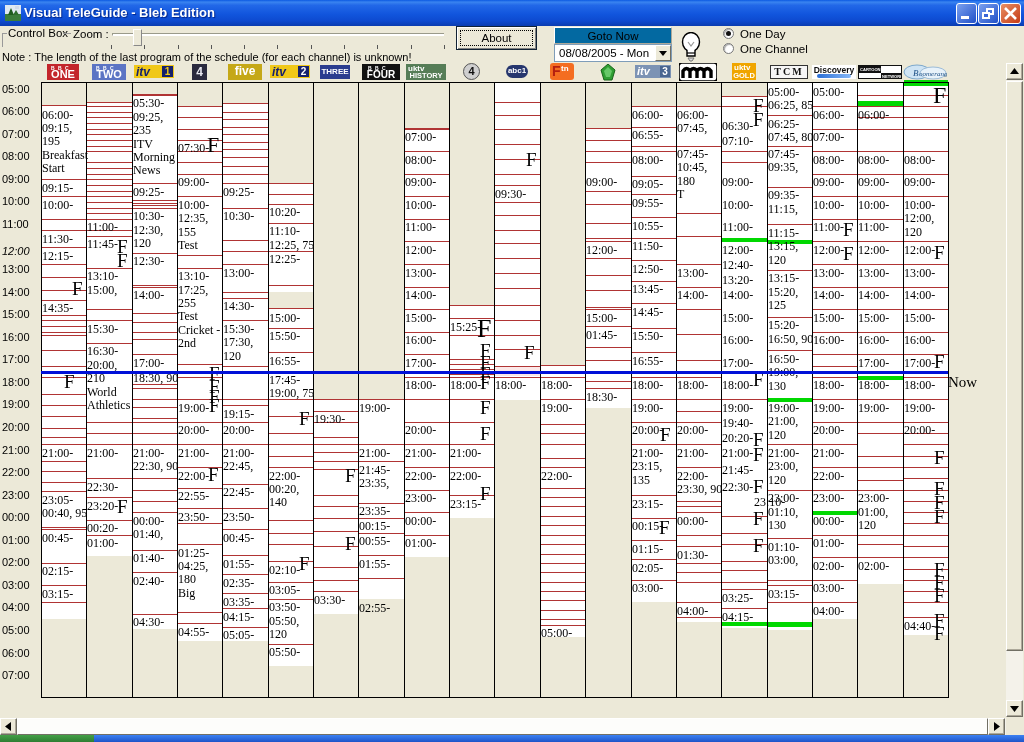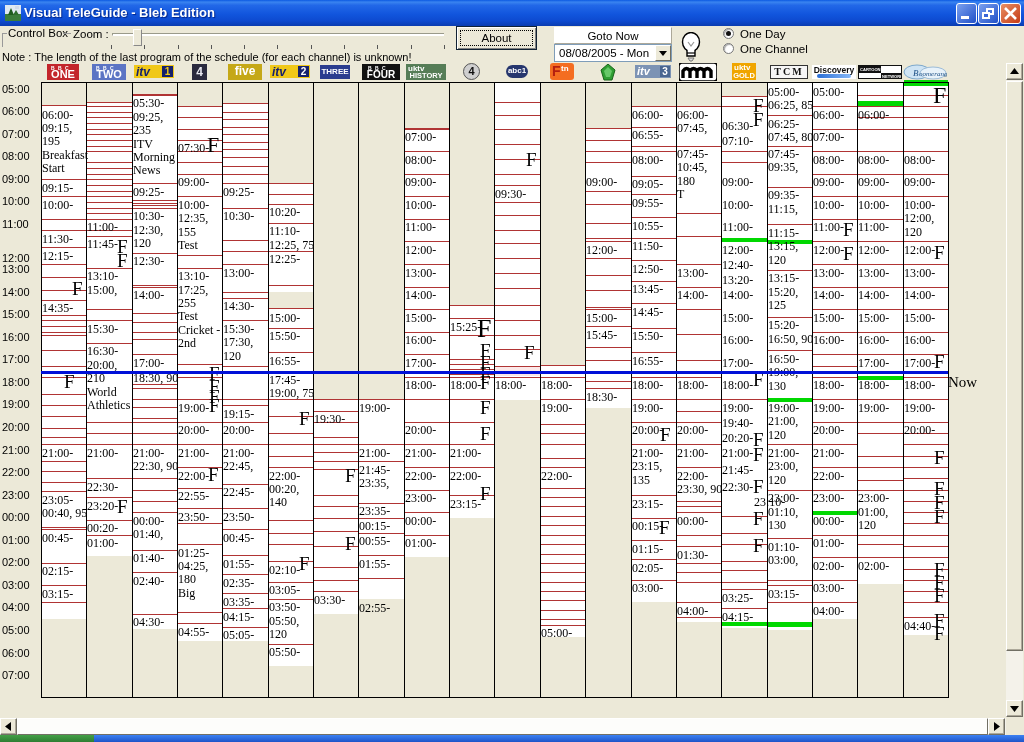--- a/index.html
+++ b/index.html
@@ -51,21 +51,21 @@
 <div class="abs" style="left:277px;top:45px;width:1px;height:4px;background:#555;"></div>
 <div class="abs" style="left:311px;top:45px;width:1px;height:4px;background:#555;"></div>
 <div class="abs" style="left:344px;top:45px;width:1px;height:4px;background:#555;"></div>
 <div class="abs" style="left:377px;top:45px;width:1px;height:4px;background:#555;"></div>
 <div class="abs" style="left:411px;top:45px;width:1px;height:4px;background:#555;"></div>
 <div class="abs" style="left:444px;top:45px;width:1px;height:4px;background:#555;"></div>
 <div class="abs" style="left:456px;top:26px;width:81px;height:24px;background:#ece9d8;border:1px solid #123;box-shadow:inset 1px 1px 0 #fff,inset -1px -1px 0 #808080;">
     <div class="abs" style="left:3px;top:3px;right:3px;bottom:3px;border:1px dotted #000;"></div>
     <div class="abs" style="left:0;top:5px;width:100%;text-align:center;font-size:11.5px;">About</div>
   </div>
-<div class="abs" style="left:554px;top:27px;width:118px;height:17px;background:#ffffff;border:1px solid #aca899;border-top-color:#fff;border-left-color:#fff;">
+<div class="abs" style="left:554px;top:27px;width:118px;height:17px;background:#0369a1;border:1px solid #aca899;border-top-color:#fff;border-left-color:#fff;">
     <div class="abs" style="left:0;top:2px;width:100%;text-align:center;font-size:11.5px;">Goto Now</div>
   </div>
 <div class="abs" style="left:554px;top:44px;width:118px;height:18px;background:#fff;border:1px solid #7f9db9;">
     <div class="abs" style="left:4px;top:2px;font-size:11.5px;">08/08/2005 - Mon</div>
     <div class="abs" style="right:0;top:0;width:16px;height:16px;background:#ece9d8;border:1px solid #fff;border-right-color:#716f64;border-bottom-color:#716f64;"><svg width="14" height="14" viewBox="0 0 14 14">
         <polygon points="3,5 11,5 7,10" fill="#000"></polygon>
       </svg></div>
   </div>
 <svg class="abs" style="left:677px;top:32px" width="28" height="30" viewBox="0 0 28 30">
     <ellipse cx="14" cy="10" rx="8.5" ry="9.5" fill="#fff" stroke="#000" stroke-width="1.4"></ellipse>
@@ -752,21 +752,21 @@
 <div class="ptxt" style="left:450px;top:497.7px;width:44px;">23:15-</div>
 <div class="ptxt" style="left:495px;top:187.5px;width:45px;">09:30-</div>
 <div class="ptxt" style="left:495px;top:379.3px;width:45px;">18:00-</div>
 <div class="ptxt" style="left:541px;top:379.3px;width:44px;">18:00-</div>
 <div class="ptxt" style="left:541px;top:401.8px;width:44px;">19:00-</div>
 <div class="ptxt" style="left:541px;top:469.5px;width:44px;">22:00-</div>
 <div class="ptxt" style="left:541px;top:627.4px;width:44px;">05:00-</div>
 <div class="ptxt" style="left:586px;top:176.2px;width:45px;">09:00-</div>
 <div class="ptxt" style="left:586px;top:243.9px;width:45px;">12:00-</div>
 <div class="ptxt" style="left:586px;top:311.6px;width:45px;">15:00-</div>
-<div class="ptxt" style="left:586px;top:328.5px;width:45px;">15:45-</div>
+<div class="ptxt" style="left:586px;top:328.5px;width:45px;">01:45-</div>
 <div class="ptxt" style="left:586px;top:390.6px;width:45px;">18:30-</div>
 <div class="ptxt" style="left:632px;top:108.6px;width:44px;">06:00-</div>
 <div class="ptxt" style="left:632px;top:129.2px;width:44px;">06:55-</div>
 <div class="ptxt" style="left:632px;top:153.7px;width:44px;">08:00-</div>
 <div class="ptxt" style="left:632px;top:178.1px;width:44px;">09:05-</div>
 <div class="ptxt" style="left:632px;top:196.9px;width:44px;">09:55-</div>
 <div class="ptxt" style="left:632px;top:219.5px;width:44px;">10:55-</div>
 <div class="ptxt" style="left:632px;top:240.2px;width:44px;">11:50-</div>
 <div class="ptxt" style="left:632px;top:262.7px;width:44px;">12:50-</div>
 <div class="ptxt" style="left:632px;top:283.4px;width:44px;">13:45-</div>
@@ -951,21 +951,21 @@
 <div class="vline" style="left:948px;top:82px;height:615px;"></div>
 <div class="abs" style="left:41px;top:82px;width:908px;height:1px;background:#000;"></div>
 <div class="abs" style="left:41px;top:697px;width:908px;height:1px;background:#000;"></div>
 <div class="tlab" style="left:2px;top:82.5px;">05:00</div>
 <div class="tlab" style="left:2px;top:105.1px;">06:00</div>
 <div class="tlab" style="left:2px;top:127.6px;">07:00</div>
 <div class="tlab" style="left:2px;top:150.2px;">08:00</div>
 <div class="tlab" style="left:2px;top:172.7px;">09:00</div>
 <div class="tlab" style="left:2px;top:195.3px;">10:00</div>
 <div class="tlab" style="left:2px;top:217.9px;">11:00</div>
-<div class="tlab" style="left:2px;top:252px;">12:00</div>
+<div class="tlab" style="left:2px;top:245px;font-style:italic;">12:00</div>
 <div class="tlab" style="left:2px;top:263.0px;">13:00</div>
 <div class="tlab" style="left:2px;top:285.5px;">14:00</div>
 <div class="tlab" style="left:2px;top:308.1px;">15:00</div>
 <div class="tlab" style="left:2px;top:330.7px;">16:00</div>
 <div class="tlab" style="left:2px;top:353.2px;">17:00</div>
 <div class="tlab" style="left:2px;top:375.8px;">18:00</div>
 <div class="tlab" style="left:2px;top:398.3px;">19:00</div>
 <div class="tlab" style="left:2px;top:420.9px;">20:00</div>
 <div class="tlab" style="left:2px;top:443.5px;">21:00</div>
 <div class="tlab" style="left:2px;top:466.0px;">22:00</div>

